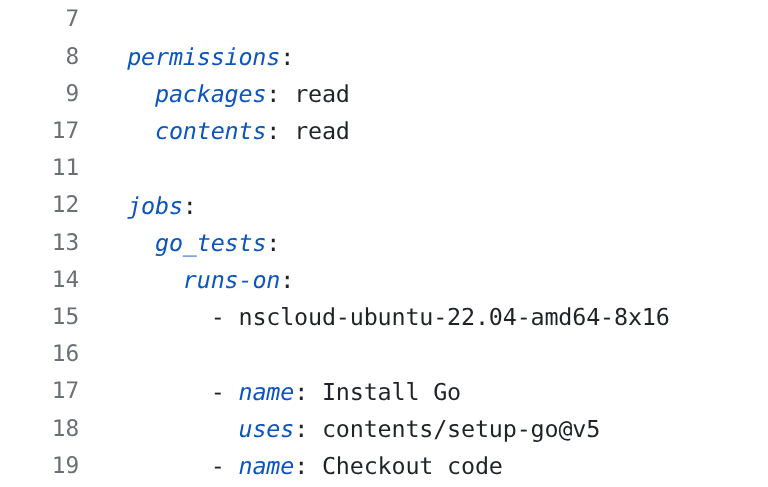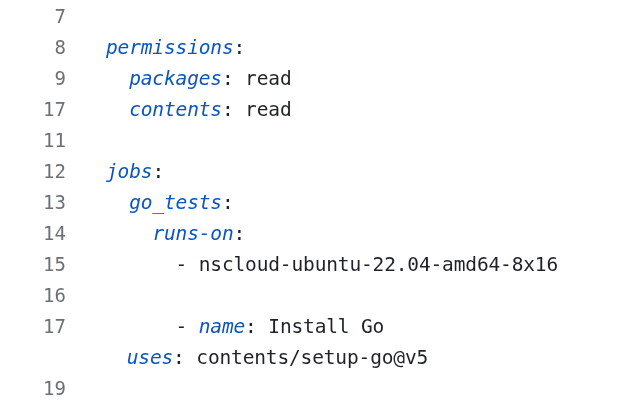--- a/index.html
+++ b/index.html
@@ -70,16 +70,16 @@
       <div class="code-line"><div class="gutter">8</div><div class="code-content"><span class="tok-plain"></span><span class="tok-key">permissions</span><span class="tok-punct">:</span></div></div>
       <div class="code-line"><div class="gutter">9</div><div class="code-content"><span class="tok-plain">  </span><span class="tok-key">packages</span><span class="tok-punct">:</span><span class="tok-text"> read</span></div></div>
       <div class="code-line"><div class="gutter">17</div><div class="code-content"><span class="tok-plain">  </span><span class="tok-key">contents</span><span class="tok-punct">:</span><span class="tok-text"> read</span></div></div>
       <div class="code-line"><div class="gutter">11</div><div class="code-content"><span class="tok-plain"></span></div></div>
       <div class="code-line"><div class="gutter">12</div><div class="code-content"><span class="tok-plain"></span><span class="tok-key">jobs</span><span class="tok-punct">:</span></div></div>
       <div class="code-line"><div class="gutter">13</div><div class="code-content"><span class="tok-plain">  </span><span class="tok-key">go_tests</span><span class="tok-punct">:</span></div></div>
       <div class="code-line"><div class="gutter">14</div><div class="code-content"><span class="tok-plain">    </span><span class="tok-key">runs-on</span><span class="tok-punct">:</span></div></div>
       <div class="code-line"><div class="gutter">15</div><div class="code-content"><span class="tok-plain">      </span><span class="tok-dash">- </span><span class="tok-text">nscloud-ubuntu-22.04-amd64-8x16</span></div></div>
       <div class="code-line"><div class="gutter">16</div></div>
       <div class="code-line"><div class="gutter">17</div><div class="code-content"><span class="tok-plain">      </span><span class="tok-dash">- </span><span class="tok-key">name</span><span class="tok-punct">:</span><span class="tok-text"> Install Go</span></div></div>
-      <div class="code-line"><div class="code-content"><span class="tok-plain">        </span><span class="tok-key">uses</span><span class="tok-punct">:</span><span class="tok-text"> contents/setup-go@v5</span></div></div>
-      <div class="code-line"><div class="gutter">19</div></div>
+      <div class="code-line"><div class="gutter">18</div><div class="code-content"><span class="tok-plain">        </span><span class="tok-key">uses</span><span class="tok-punct">:</span><span class="tok-text"> contents/setup-go@v5</span></div></div>
+      <div class="code-line"><div class="gutter">19</div><div class="code-content"><span class="tok-plain">      </span><span class="tok-dash">- </span><span class="tok-key">name</span><span class="tok-punct">:</span><span class="tok-text"> Checkout code</span></div></div>
     </div>
 </div>
 
 </body></html>

